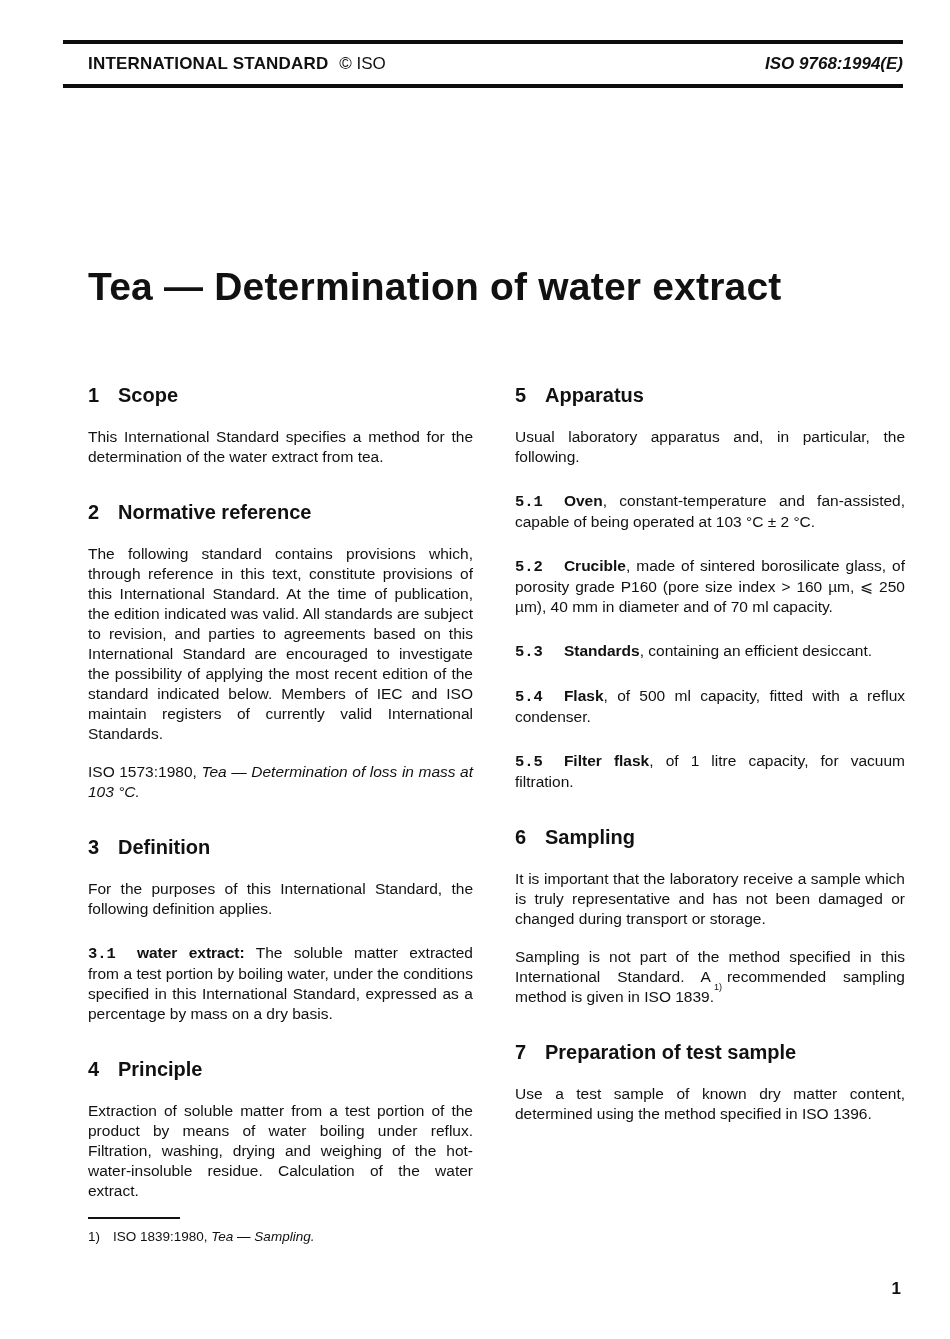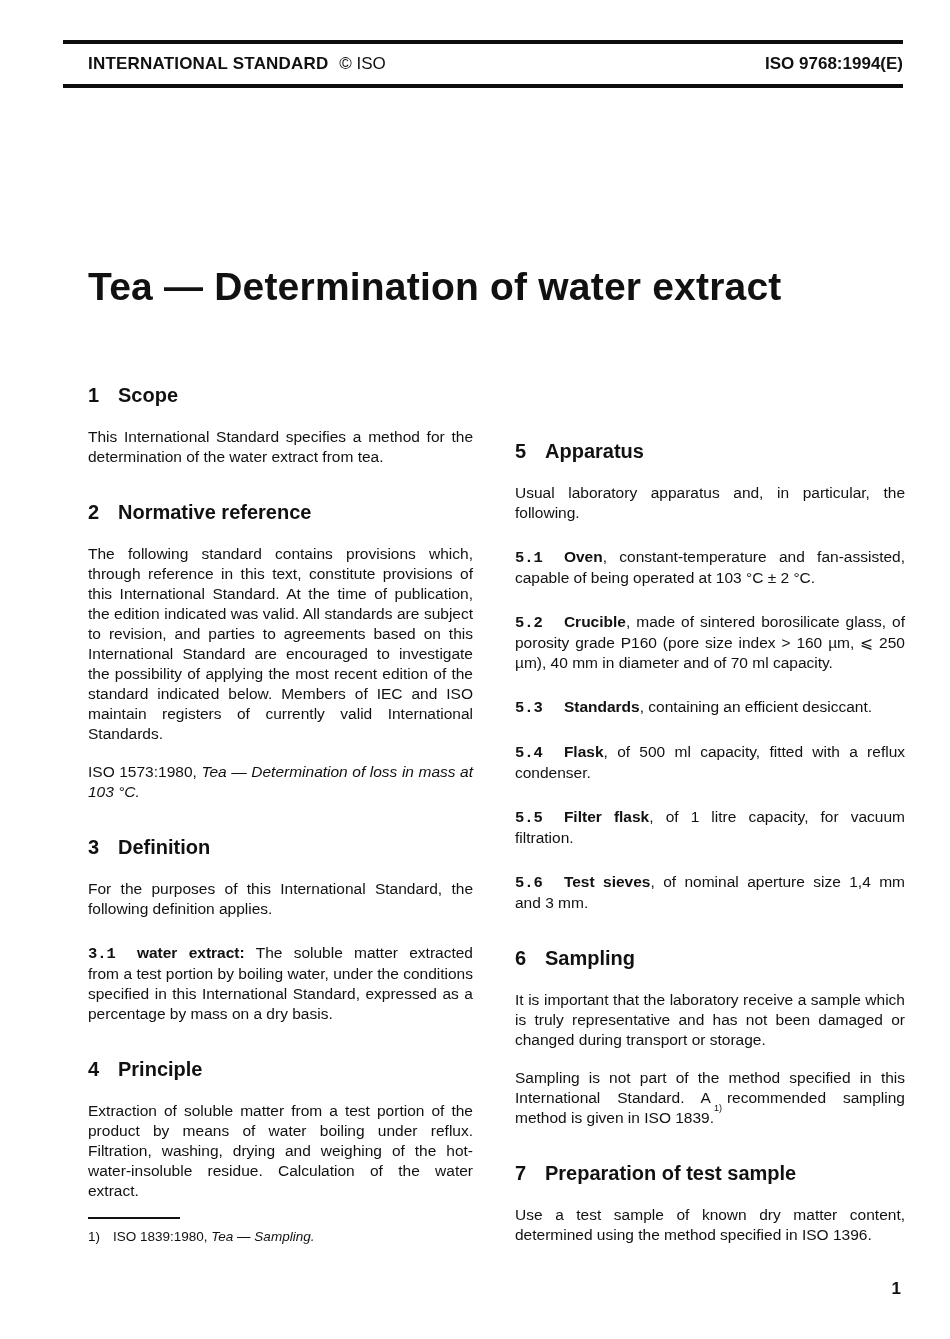--- a/index.html
+++ b/index.html
@@ -16,29 +16,29 @@
   
   .hdr { margin-left: -25px; width: 840px; margin-top: 40px; }
   .rule { height: 4px; background: #0d0d0d; }
   .hdr-row {
     display: flex; justify-content: space-between; align-items: center;
     padding: 10px 0 10px 25px;
   }
   .hdr-left { font-size: 17px; }
   .hdr-doc-type { font-weight: bold; letter-spacing: 0.2px; }
   .hdr-copy { font-weight: normal; margin-left: 6px; }
-  .hdr-right { font-size: 17px; font-weight: bold; }
+  .hdr-right { font-size: 17px; font-weight: bold; font-style: italic; }
   
   .doc-title {
     margin-top: 182px;
     font-size: 39px; line-height: 34px; font-weight: bold;
     letter-spacing: 0.2px;
   }
   
-  .columns { display: flex; margin-top: 80px; align-items: flex-end; }
+  .columns { display: flex; margin-top: 80px; }
   .col-left  { width: 385px; }
   .gutter { width: 42px; flex: none; }
   .col-right { width: 390px; }
   h2 { font-size: 20px; line-height: 22px; font-weight: bold; margin-top: 34px; }
   h2:first-child { margin-top: 0; }
   .snum { display: inline-block; min-width: 30px; }
   p.body {
     font-size: 15.5px; line-height: 20px;
     text-align: justify;
     margin-top: 18px;
@@ -109,21 +109,20 @@
     <div class="col-right">
 
       <h2><span class="snum">5</span><span>Apparatus</span></h2>
       <p class="body">Usual laboratory apparatus and, in particular, the following.</p>
 
       <p class="body item"><b class="inum">5.1</b><b>Oven</b><span>, constant-temperature and fan-assisted, capable of being operated at 103 °C ± 2 °C.</span></p>
       <p class="body item"><b class="inum">5.2</b><b>Crucible</b><span>, made of sintered borosilicate glass, of porosity grade P160 (pore size index &gt; 160 µm, ⩽ 250 µm), 40 mm in diameter and of 70 ml capacity.</span></p>
       <p class="body item"><b class="inum">5.3</b><b>Standards</b><span>, containing an efficient desiccant.</span></p>
       <p class="body item"><b class="inum">5.4</b><b>Flask</b><span>, of 500 ml capacity, fitted with a reflux condenser.</span></p>
       <p class="body item"><b class="inum">5.5</b><b>Filter flask</b><span>, of 1 litre capacity, for vacuum filtration.</span></p>
-      <p class="body item"><b class="inum">5.6</b><b>Test sieves</b><span>, of nominal aperture size 1,4 mm and 3 mm.</span></p>
 
       <h2><span class="snum">6</span><span>Sampling</span></h2>
       <p class="body">It is important that the laboratory receive a sample which is truly representative and has not been damaged or changed during transport or storage.</p>
       <p class="body"><span>Sampling is not part of the method specified in this International Standard. A recommended sampling method is given in ISO 1839.</span><sup class="fnref">1)</sup></p>
 
       <h2><span class="snum">7</span><span>Preparation of test sample</span></h2>
       <p class="body">Use a test sample of known dry matter content, determined using the method specified in ISO 1396.</p>
 
     </div>
   </div>

